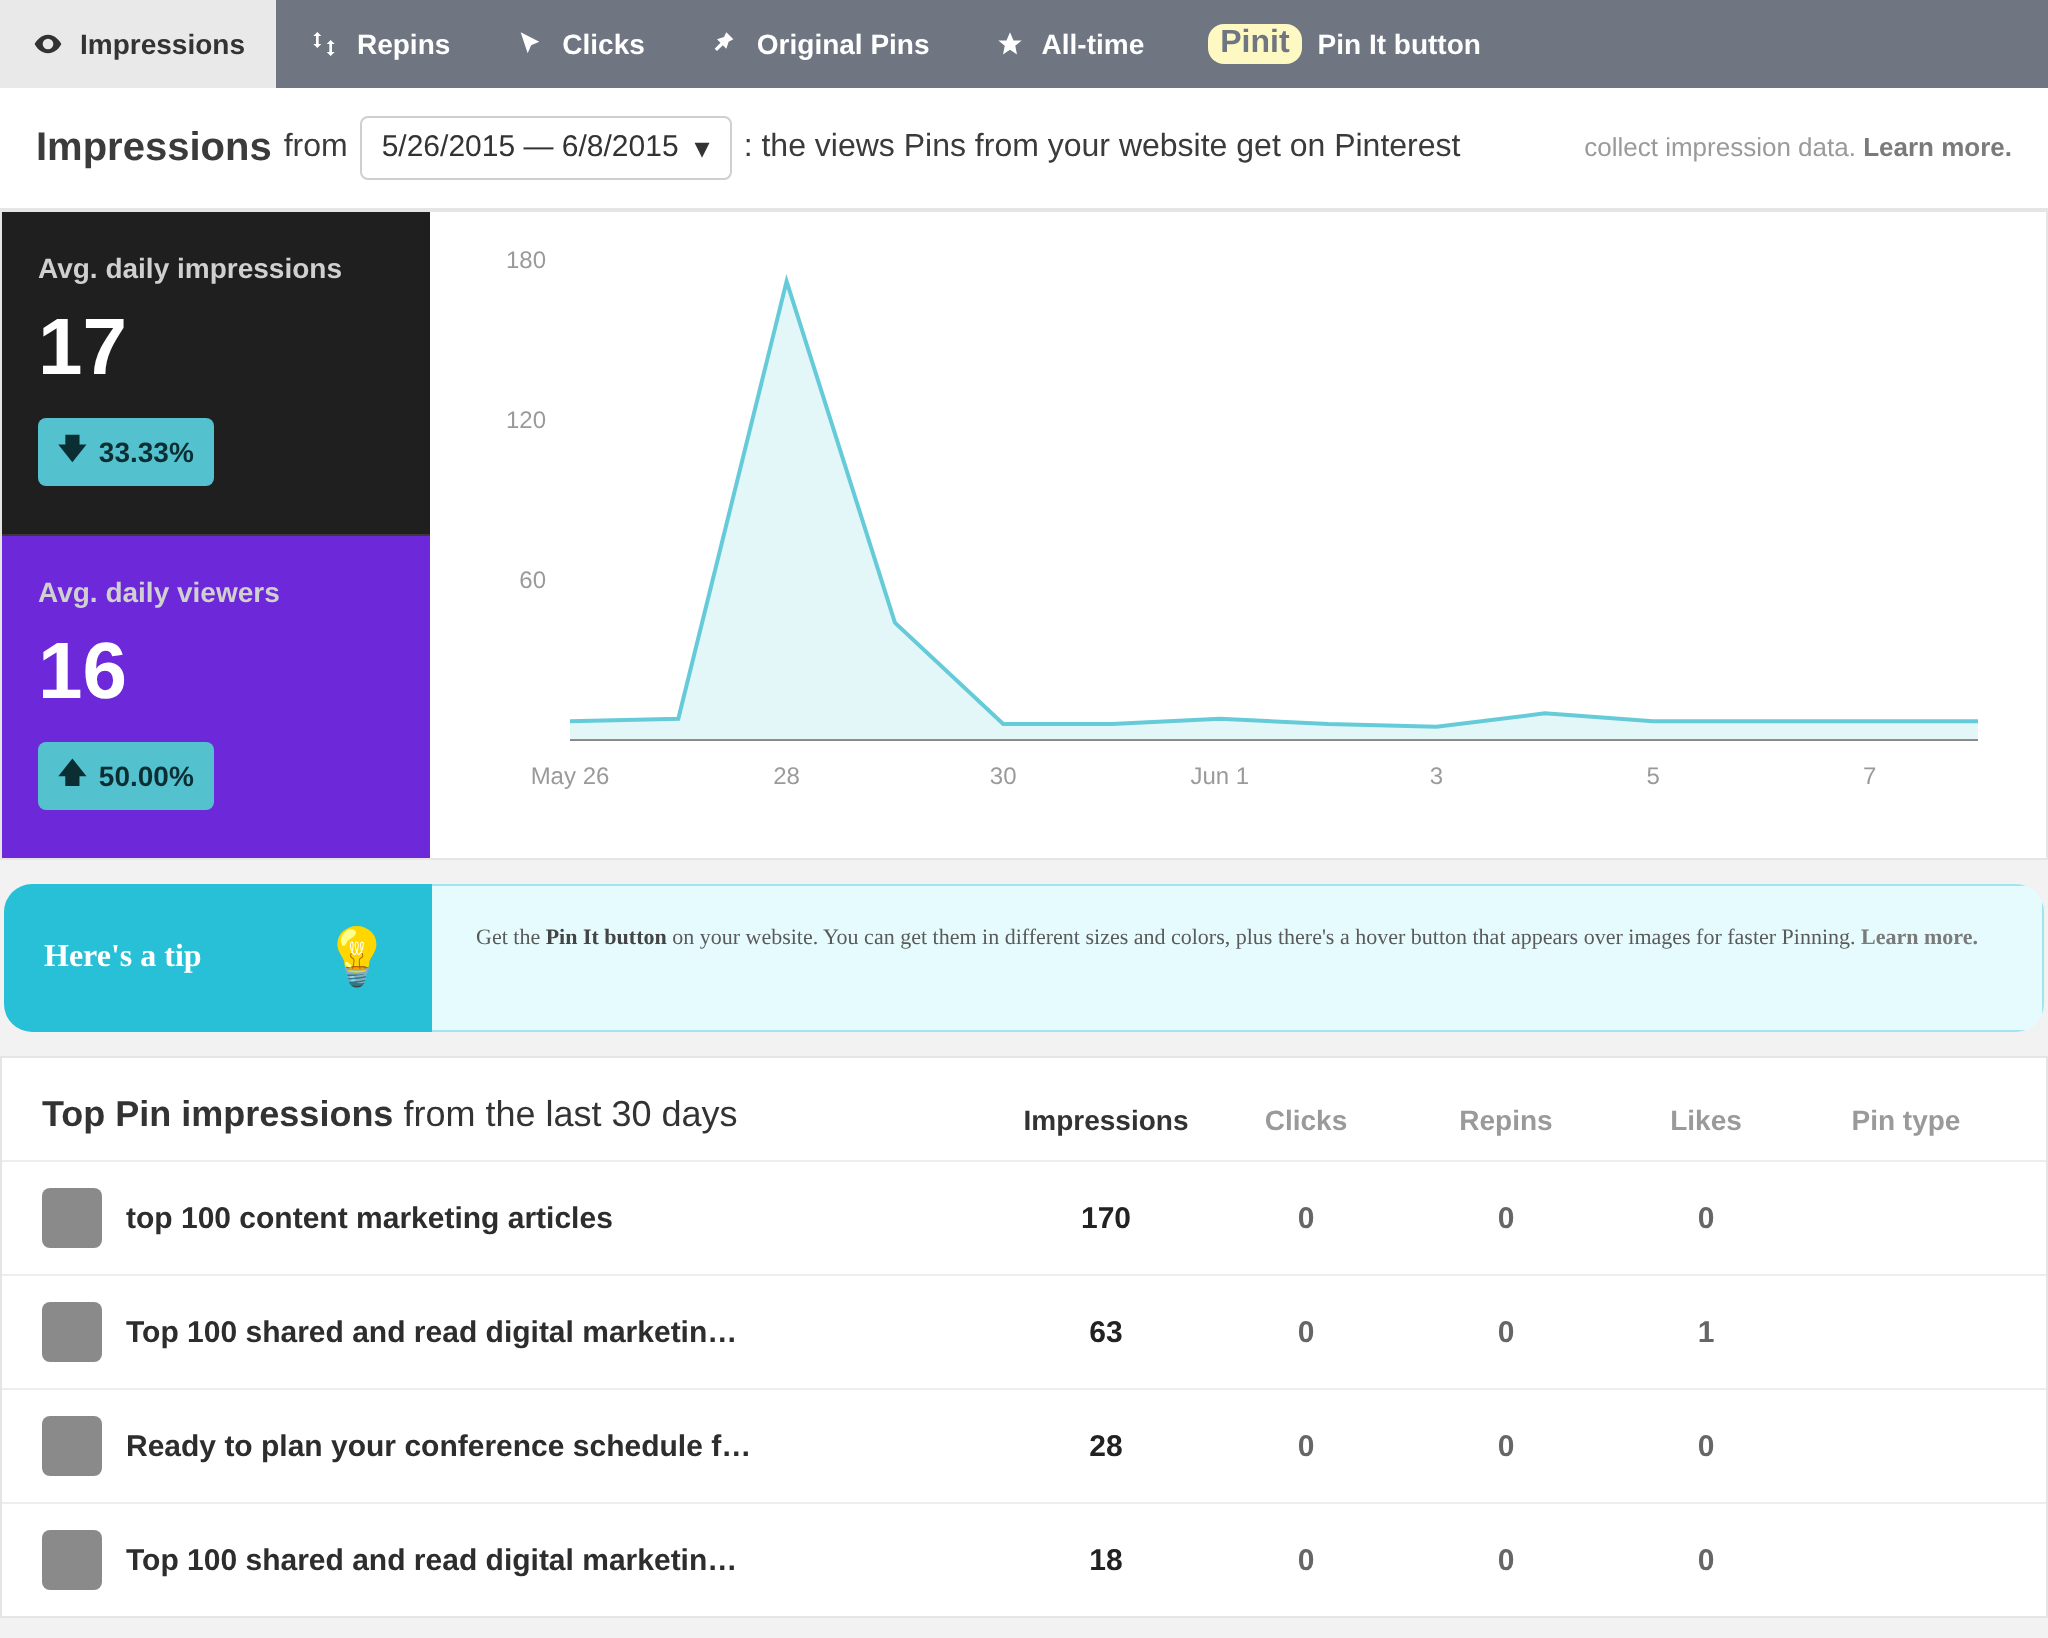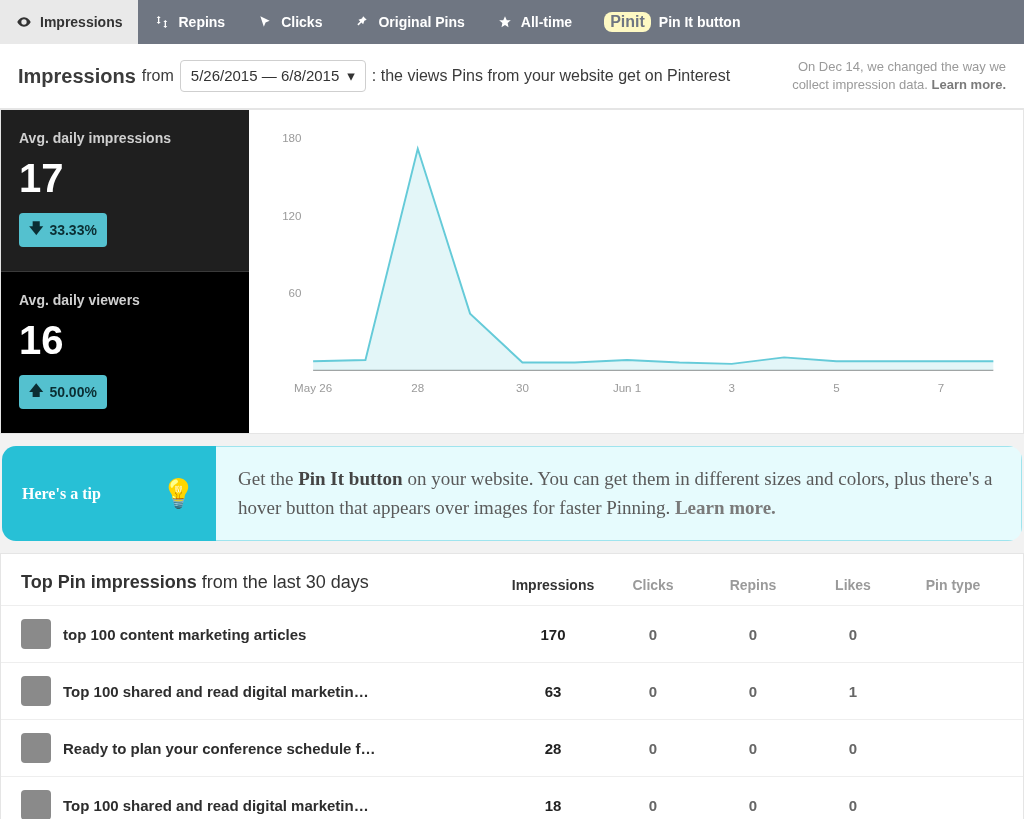--- a/index.html
+++ b/index.html
@@ -9,33 +9,33 @@
   .tab.active { background:#e9e9e9; color:#333; }
   .tab .ic { width:16px; height:16px; display:inline-flex; align-items:center; justify-content:center; }
   .pinit-badge { background:#fef9c3; color:#6f7682; border-radius:8px; padding:1px 6px; font-size:16px; font-weight:800; }
   .subhead { background:#fff; border-bottom:1px solid #e5e5e5; padding:14px 18px; display:flex; align-items:center; justify-content:space-between; }
   .subhead-left { display:flex; align-items:center; gap:6px; font-size:16px; color:#3b3b3b; }
   .subhead-left b { font-size:20px; font-weight:800; }
   .daterange { border:1px solid #cfcfcf; border-radius:4px; padding:6px 10px; font-size:15px; color:#333; display:flex; gap:8px; background:#fff; }
   .subhead-right { text-align:right; color:#9a9a9a; font-size:13px; line-height:1.4; }
   .subhead-right a { color:#7a7a7a; font-weight:700; text-decoration:none; }
   .panel { display:flex; background:#fff; border:1px solid #e5e5e5; }
-  .kpis { width:248px; background:#000000; color:#fff; }
+  .kpis { width:214px; background:#6d28d9; color:#fff; }
   .kpi { padding:20px 18px 24px; }
   .kpi.active { background:#1f1f1f; }
   .kpi + .kpi { border-top:1px solid #3a3a3a; }
   .kpi-label { font-size:14px; color:#d0d0d0; font-weight:600; }
   .kpi-value { font-size:40px; font-weight:800; margin-top:10px; }
   .kpi-delta { display:inline-flex; align-items:center; gap:6px; background:#54c1cf; color:#0b2e33; border-radius:4px; padding:5px 10px; font-weight:800; font-size:14px; margin-top:12px; }
   .chart-wrap { flex:1; padding:14px 20px 12px 10px; position:relative; }
   svg.chart { width:100%; height:280px; display:block; }
   .tip { display:flex; margin:12px 2px 12px; border-radius:14px; overflow:hidden;font-family:Liberation Serif, serif; }
   .tip-left { width:214px; background:#27c0d6; color:#fff; font-weight:800; padding:20px; display:flex; align-items:center; justify-content:space-between; font-size:16px; }
   .bulb { font-size:28px; color:#f1c40f; }
-  .tip-right { flex:1; background:#e6fbfd; border:1px solid #9fe4ee; border-left:none; padding:18px 22px; color:#5a5a5a; font-size:19px; line-height:1.5; }
+  .tip-right { flex:1; background:#e6fbfd; border:1px solid #9fe4ee; border-left:none; padding:18px 22px; color:#5a5a5a; font-size:11px; line-height:1.5; }
   .tip-right a { color:#7a7a7a; font-weight:700; text-decoration:none; }
   .tip-right b { color:#444; }
   .table-card { background:#fff; border:1px solid #e5e5e5; }
   .table-head-row { padding:18px 20px 12px; display:flex; align-items:flex-end; justify-content:space-between; }
   .table-title { font-size:18px; color:#333; }
   .table-title b { font-weight:800; }
   .cols { display:flex; gap:0; }
   .col { width:100px; text-align:center; color:#9a9a9a; font-weight:700; font-size:14px; }
   .col.strong { color:#333; }
   .row { display:flex; align-items:center; justify-content:space-between; padding:13px 20px; border-top:1px solid #eee; }
@@ -100,21 +100,20 @@
   <div class="subhead-left">
     <b>Impressions</b>
     <span>from</span>
     <span class="daterange">
       <span>5/26/2015 — 6/8/2015</span>
       <span>▾</span>
     </span>
     <span>: the views Pins from your website get on Pinterest</span>
   </div>
   <div class="subhead-right">
-    <div>On Dec 14, we changed the way we</div>
     <div>
       <span>collect impression data. </span>
       <a href="#">Learn more.</a>
     </div>
   </div>
 </div>
 
 <div class="panel">
   <div class="kpis">
     <div class="kpi active">

